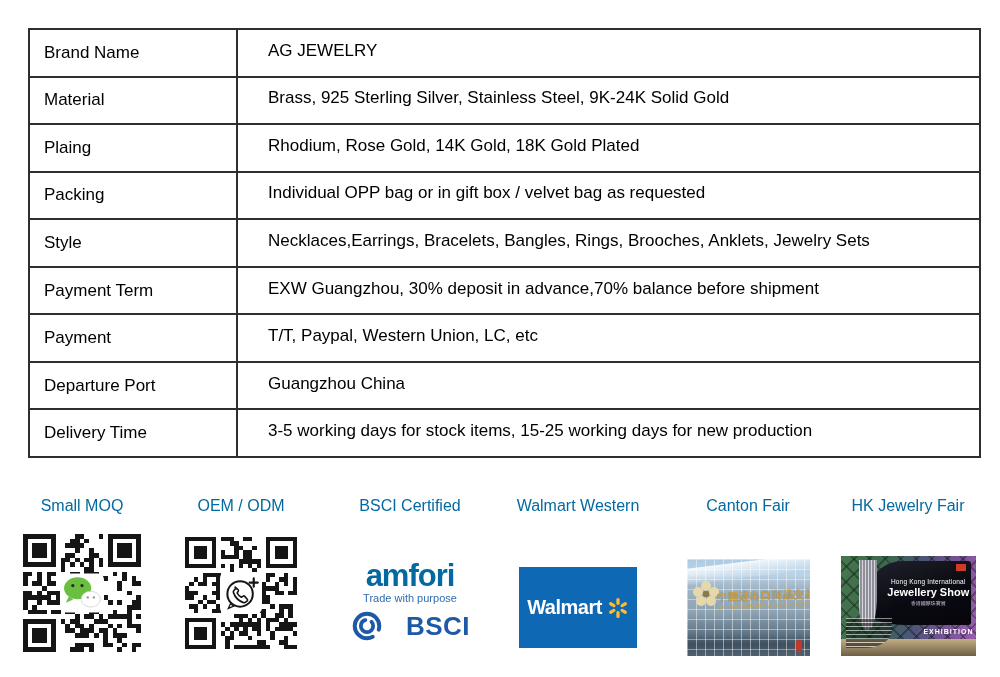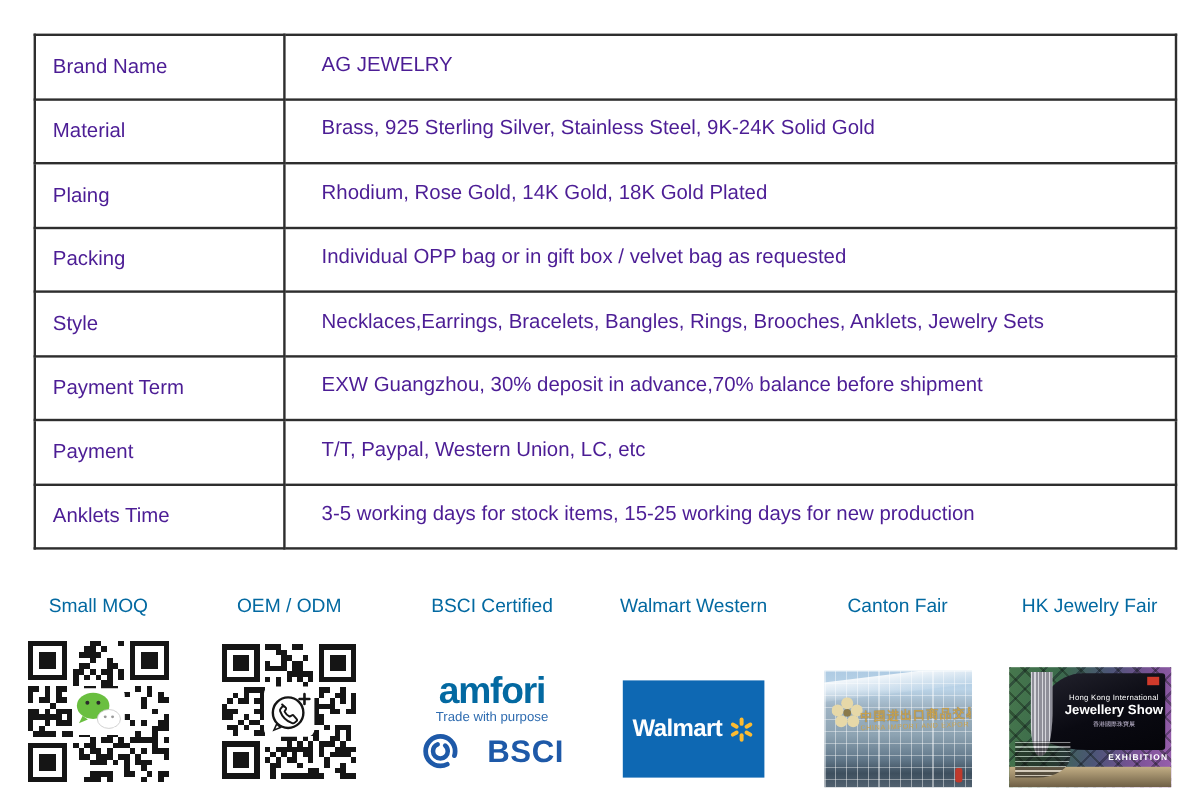--- a/index.html
+++ b/index.html
@@ -8,21 +8,21 @@
     font-family:"Liberation Sans","DejaVu Sans",sans-serif;color:#2b2b2b;
     overflow:hidden;
   }
   
   .spec-table{
     position:absolute;left:28px;top:28px;width:953px;height:430px;
     border-collapse:collapse;table-layout:fixed;
   }
   .spec-table td{
     border:2px solid #2e2e2e;
-    font-size:17px;color:#4c1d95;vertical-align:middle;
+    font-size:17px;color:#000000;vertical-align:middle;
     white-space:nowrap;overflow:hidden;
   }
   .spec-table td.tlabel{width:184px;padding:0 8px 0 14px;}
   .spec-table td.tvalue{padding:0 8px 4px 30px;}
   .spec-table tr{height:47px;}
   
   .badge{position:absolute;top:497px;text-align:center;}
   .badge-label{font-size:16px;font-weight:normal;color:#0369a1;white-space:nowrap;}
   .badge-art{position:relative;margin:0 auto;}
   
@@ -123,21 +123,25 @@
     </tr>
     <tr>
       <td class="tlabel">Payment Term</td>
       <td class="tvalue">EXW Guangzhou, 30% deposit in advance,70% balance before shipment</td>
     </tr>
     <tr>
       <td class="tlabel">Payment</td>
       <td class="tvalue">T/T, Paypal, Western Union, LC, etc</td>
     </tr>
     <tr>
-      <td class="tlabel">Anklets Time</td>
+      <td class="tlabel">Departure Port</td>
+      <td class="tvalue">Guangzhou China</td>
+    </tr>
+    <tr>
+      <td class="tlabel">Delivery Time</td>
       <td class="tvalue">3-5 working days for stock items, 15-25 working days for new production</td>
     </tr>
   </tbody>
 </table>
 
 <div class="badge" style="left:22px;width:120px;">
   <div class="badge-label">Small MOQ</div>
   <div class="badge-art qr-box" style="width:118px;height:120px;margin-top:18px;">
     <svg class="qr" id="qr1" viewBox="0 0 25 25" shape-rendering="crispEdges">
         <g fill="#151515">

